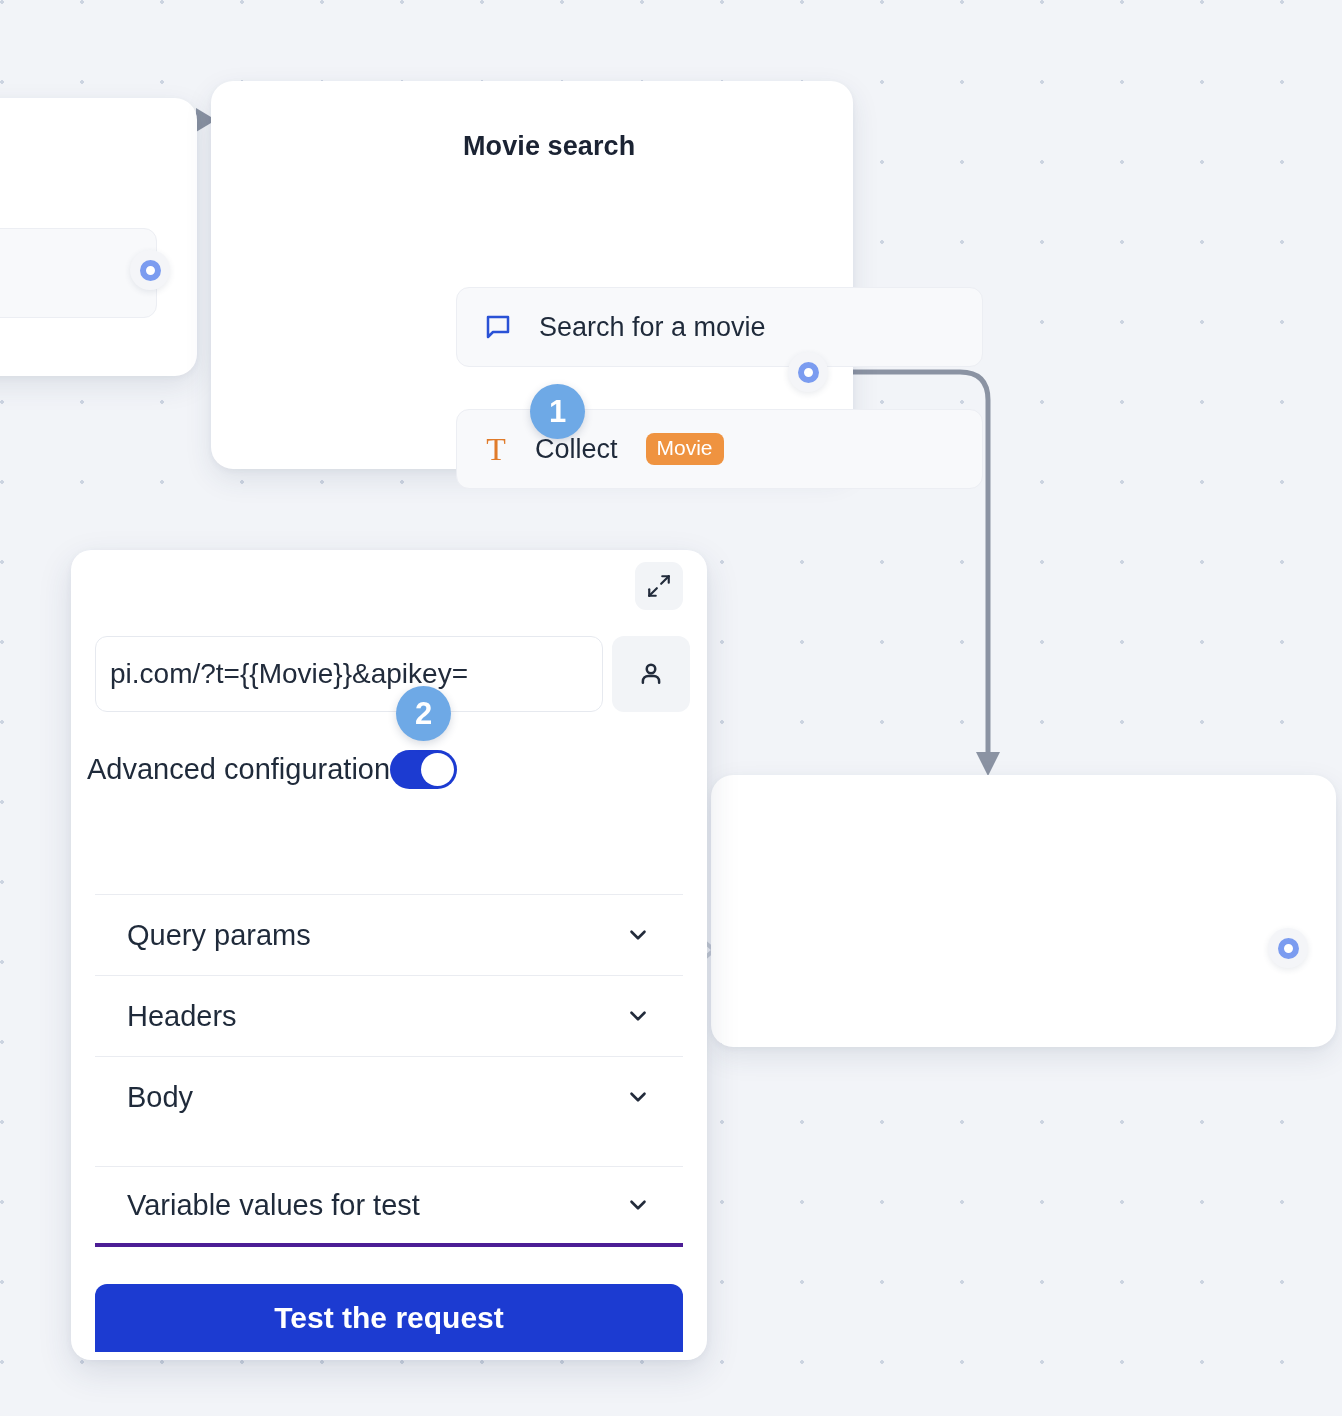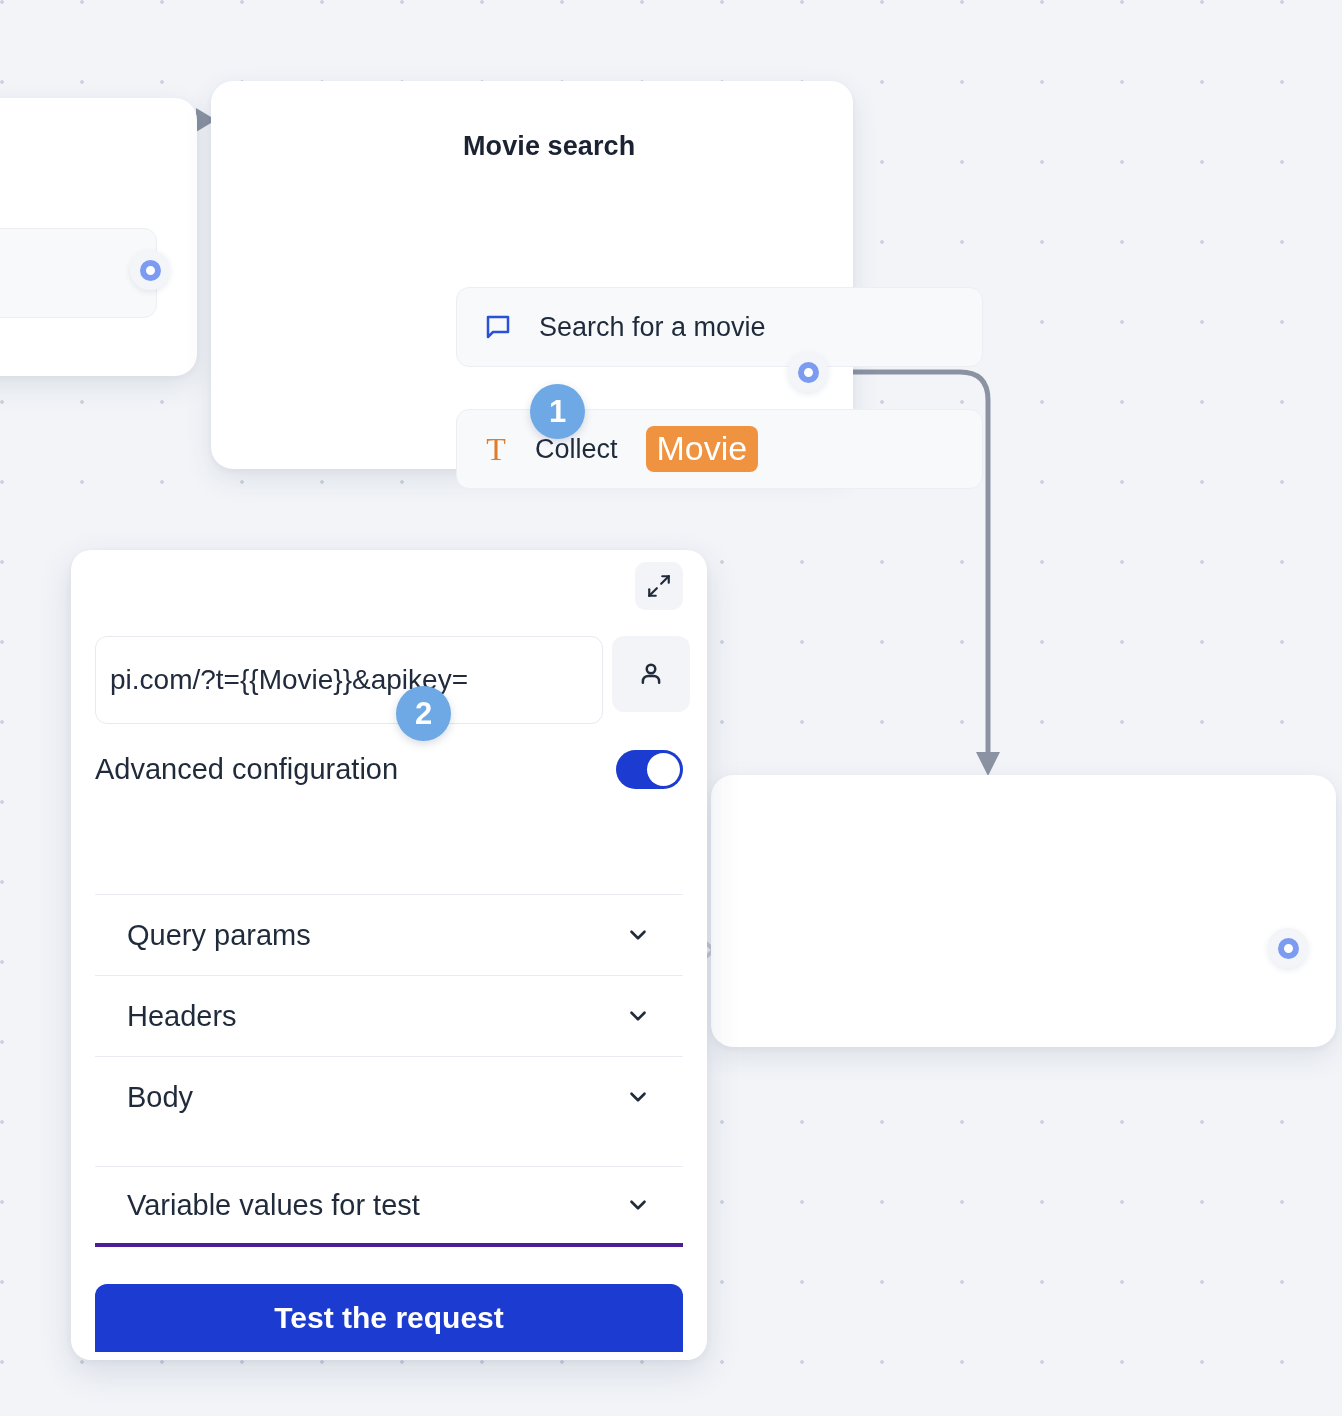--- a/index.html
+++ b/index.html
@@ -49,21 +49,21 @@
 
   
   .ico{display:inline-flex;align-items:center;justify-content:center;flex:0 0 auto;}
   .t-glyph{
     font-family:"Liberation Serif","DejaVu Serif",serif;
     color:#e07b2a;font-size:32px;line-height:1;font-weight:400;
     width:26px;text-align:center;
   }
   .chip{
     display:inline-block;background:#ef9340;color:#ffffff;
-    border-radius:8px;padding:3px 11px 5px;font-size:34px;line-height:1.12;
+    border-radius:8px;padding:3px 11px 5px;font-size:21px;line-height:1.12;
     margin-left:2px;
   }
 
   
   .port{
     position:absolute;width:40px;height:40px;border-radius:50%;
     background:#f4f5f8;box-shadow:0 2px 6px rgba(40,55,90,.10);
     display:flex;align-items:center;justify-content:center;
   }
   .port::after{
@@ -90,33 +90,33 @@
     background:#ffffff;border-radius:20px;overflow:hidden;
     box-shadow:0 12px 34px rgba(40,55,90,.13), 0 2px 7px rgba(40,55,90,.05);
   }
   #expand-btn{
     position:absolute;right:24px;top:12px;width:48px;height:48px;
     border-radius:11px;background:#f2f4f7;
     display:flex;align-items:center;justify-content:center;cursor:pointer;
   }
   .url-row{position:absolute;left:24px;top:86px;display:flex;gap:9px;align-items:stretch;}
   .url-input{
-    width:508px;height:88px;box-sizing:border-box;
+    width:508px;height:76px;box-sizing:border-box;
     border:1px solid #e6e9ef;border-radius:12px;background:#fff;
     padding:0 14px;font-size:28px;color:#212b3b;
     font-family:"Liberation Sans","DejaVu Sans",sans-serif;
     display:flex;align-items:center;overflow:hidden;white-space:nowrap;
   }
   .user-btn{
     width:78px;height:76px;border-radius:12px;background:#f2f4f7;
     display:flex;align-items:center;justify-content:center;cursor:pointer;
   }
   .adv-row{
-    position:absolute;left:24px;top:196px;width:588px;height:46px;
-    display:flex;align-items:center;justify-content:space-between;
+    position:absolute;left:16px;top:196px;width:588px;height:46px;
+    display:flex;align-items:center;
   }
   .adv-label{font-size:29px;color:#1f2a3a;}
   .toggle{
     width:67px;height:39px;border-radius:20px;background:#1c3bd1;
     position:relative;cursor:pointer;flex:0 0 auto;
   }
   .toggle .knob{
     position:absolute;top:3px;left:31px;width:33px;height:33px;
     border-radius:50%;background:#fff;
   }

